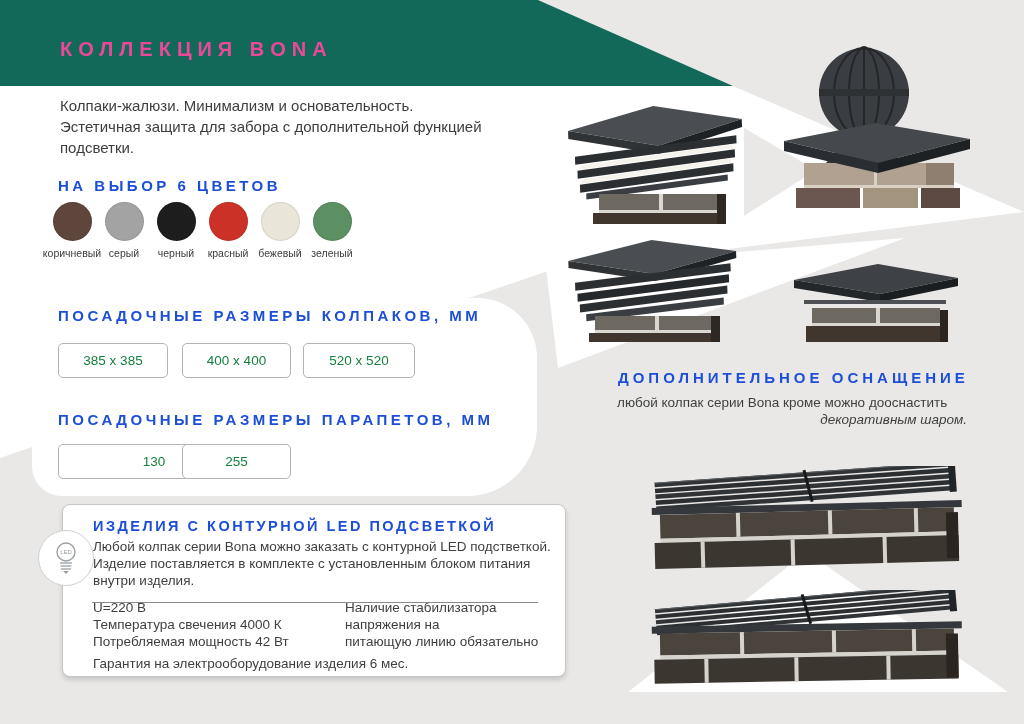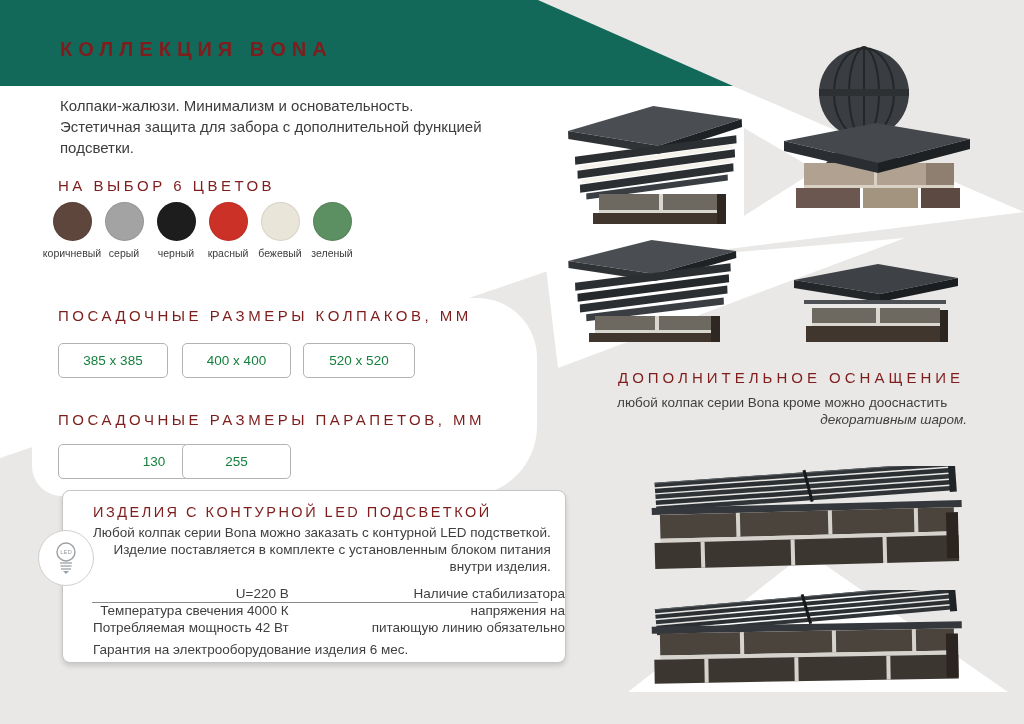--- a/index.html
+++ b/index.html
@@ -9,33 +9,33 @@
   
   .deco{position:absolute;inset:0;z-index:0;}
   .bg-green{position:absolute;inset:0;background:#136959;clip-path:polygon(0 0,538px 0,733px 86px,0 86px);}
   .bg-grayA{position:absolute;inset:0;background:#e9e8e6;clip-path:polygon(538px 0,1024px 0,1024px 212px,733px 86px);}
   .bg-grayB{position:absolute;inset:0;background:#e9e8e6;clip-path:polygon(0 458px,545px 272px,1024px 212px,1024px 724px,0 724px);}
   .bg-white-wedge{position:absolute;inset:0;background:#ffffff;clip-path:polygon(546px 268px,905px 238px,558px 368px);}
   .bg-white-blob{position:absolute;left:32px;top:298px;width:505px;height:198px;background:#ffffff;border-radius:22px 60px 70px 30px;}
   .bg-gray-arrow{position:absolute;left:744px;top:128px;width:72px;height:88px;background:#e9e8e6;clip-path:polygon(0 0,100% 48%,0 100%);}
   .bg-white-mountain{position:absolute;left:628px;top:552px;width:380px;height:140px;background:#ffffff;clip-path:polygon(47% 0,100% 100%,0 100%);}
   
-  .title{position:absolute;left:60px;top:38px;color:#7f1d1d;font-size:20px;font-weight:bold;letter-spacing:6px;z-index:2;}
+  .title{position:absolute;left:60px;top:38px;color:#ec4899;font-size:20px;font-weight:bold;letter-spacing:6px;z-index:2;}
   .intro{position:absolute;left:60px;top:95px;font-size:15px;line-height:21px;color:#3d3d3d;z-index:2;}
-  .h-sec{font-weight:normal;font-size:15px;letter-spacing:3.5px;color:#7f1d1d;z-index:2;}
+  .h-sec{font-weight:bold;font-size:15px;letter-spacing:3.5px;color:#1d4ed8;z-index:2;}
   .body-txt{font-size:13.5px;color:#3f3f3f;line-height:17px;}
   
   .swatch-row{position:absolute;left:46px;top:202px;display:flex;z-index:2;}
   .swatch{width:52px;display:flex;flex-direction:column;align-items:center;}
   .swatch .dot{width:37px;height:37px;border-radius:50%;border:1px solid rgba(0,0,0,0.08);}
   .swatch .lbl{margin-top:6px;font-size:10.5px;color:#3c3c3c;white-space:nowrap;text-align:center;}
   
   .size-box{position:absolute;height:33px;background:#ffffff;border:1px solid #b3b3b3;border-radius:5px;display:flex;align-items:center;justify-content:center;font-size:13.5px;color:#15803d;z-index:2;}
   
-  .led-box{position:absolute;left:62px;top:490px;width:502px;height:171px;background:#ffffff;border:1px solid #c6c6c6;border-radius:8px;box-shadow:0 3px 5px rgba(0,0,0,0.14);z-index:2;text-align:right;}
+  .led-box{position:absolute;left:62px;top:504px;width:502px;height:171px;background:#ffffff;border:1px solid #c6c6c6;border-radius:8px;box-shadow:0 3px 5px rgba(0,0,0,0.14);z-index:2;}
   .led-circle{position:absolute;left:38px;top:530px;width:54px;height:54px;border-radius:50%;background:#ffffff;border:1px solid #cfcfcf;z-index:3;display:flex;align-items:center;justify-content:center;}
   .led-divider{position:absolute;left:92px;top:602px;width:446px;height:1px;background:#8a8a8a;z-index:3;}
   .prod{position:absolute;z-index:1;}
   .extra-lines{position:absolute;left:617px;top:394px;width:350px;z-index:2;}
 </style>
 </head>
 <body>
 
 <div class="page">
 

